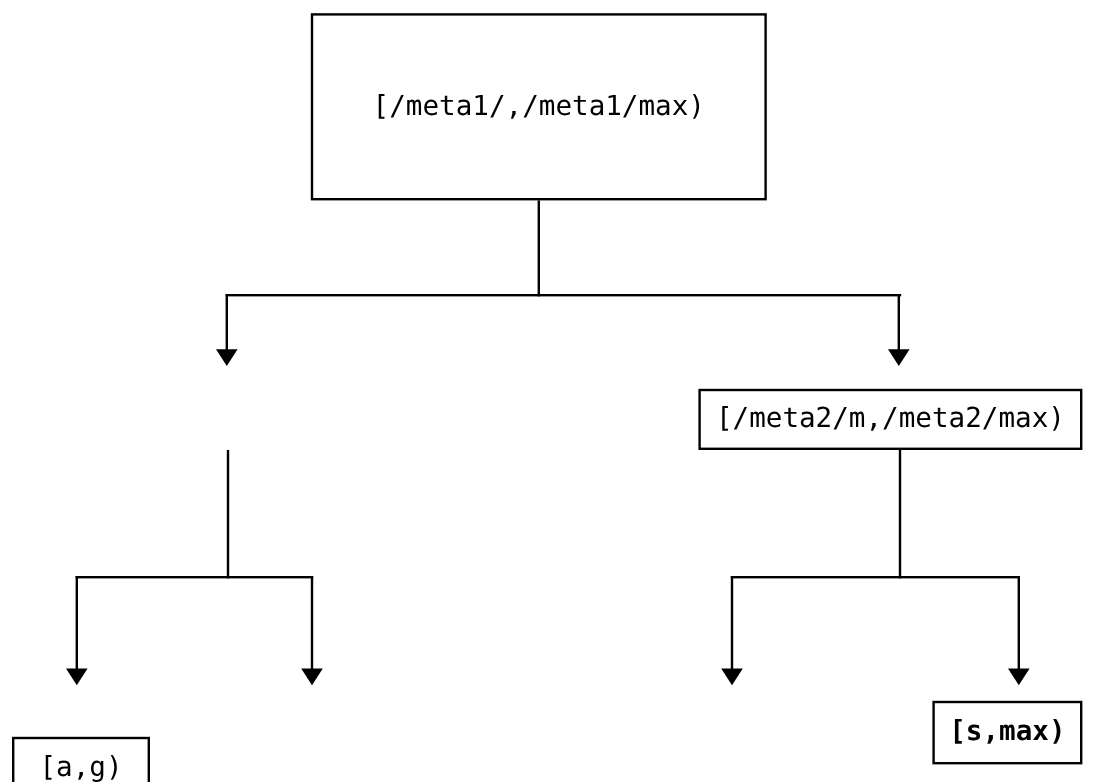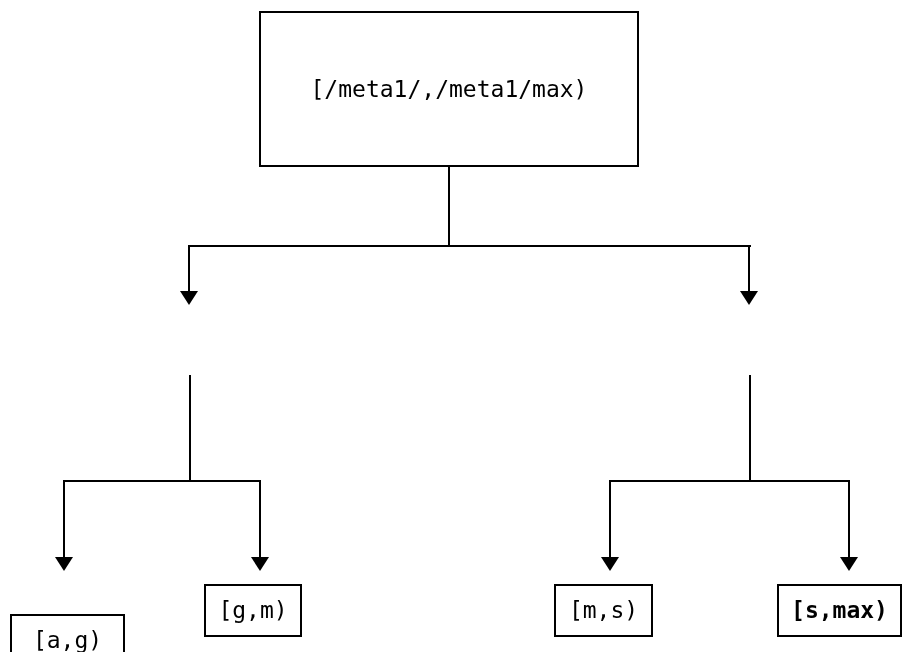--- a/index.html
+++ b/index.html
@@ -94,33 +94,32 @@
 
   <div class="node node-root">[/meta1/,/meta1/max)</div>
 
   <div class="vline c-root-stem"></div>
   <div class="hline c-root-bar"></div>
   <div class="vline c-root-drop-l"></div>
   <div class="vline c-root-drop-r"></div>
   <div class="arrow c-root-arr-l"></div>
   <div class="arrow c-root-arr-r"></div>
 
+  <div class="node node-mid-r">[/meta2/m,/meta2/max)</div>
 
   <div class="vline c-ml-stem"></div>
   <div class="hline c-ml-bar"></div>
   <div class="vline c-ml-drop-l"></div>
   <div class="vline c-ml-drop-r"></div>
   <div class="arrow c-ml-arr-l"></div>
   <div class="arrow c-ml-arr-r"></div>
 
   <div class="vline c-mr-stem"></div>
   <div class="hline c-mr-bar"></div>
   <div class="vline c-mr-drop-l"></div>
   <div class="vline c-mr-drop-r"></div>
   <div class="arrow c-mr-arr-l"></div>
   <div class="arrow c-mr-arr-r"></div>
 
   <div class="node node-leaf-1">[a,g)</div>
-  <div class="node node-leaf-2">[g,m)</div>
-  <div class="node node-leaf-3">[m,s)</div>
   <div class="node node-leaf-4">[s,max)</div>
 
 </div>
 
 </body></html>

